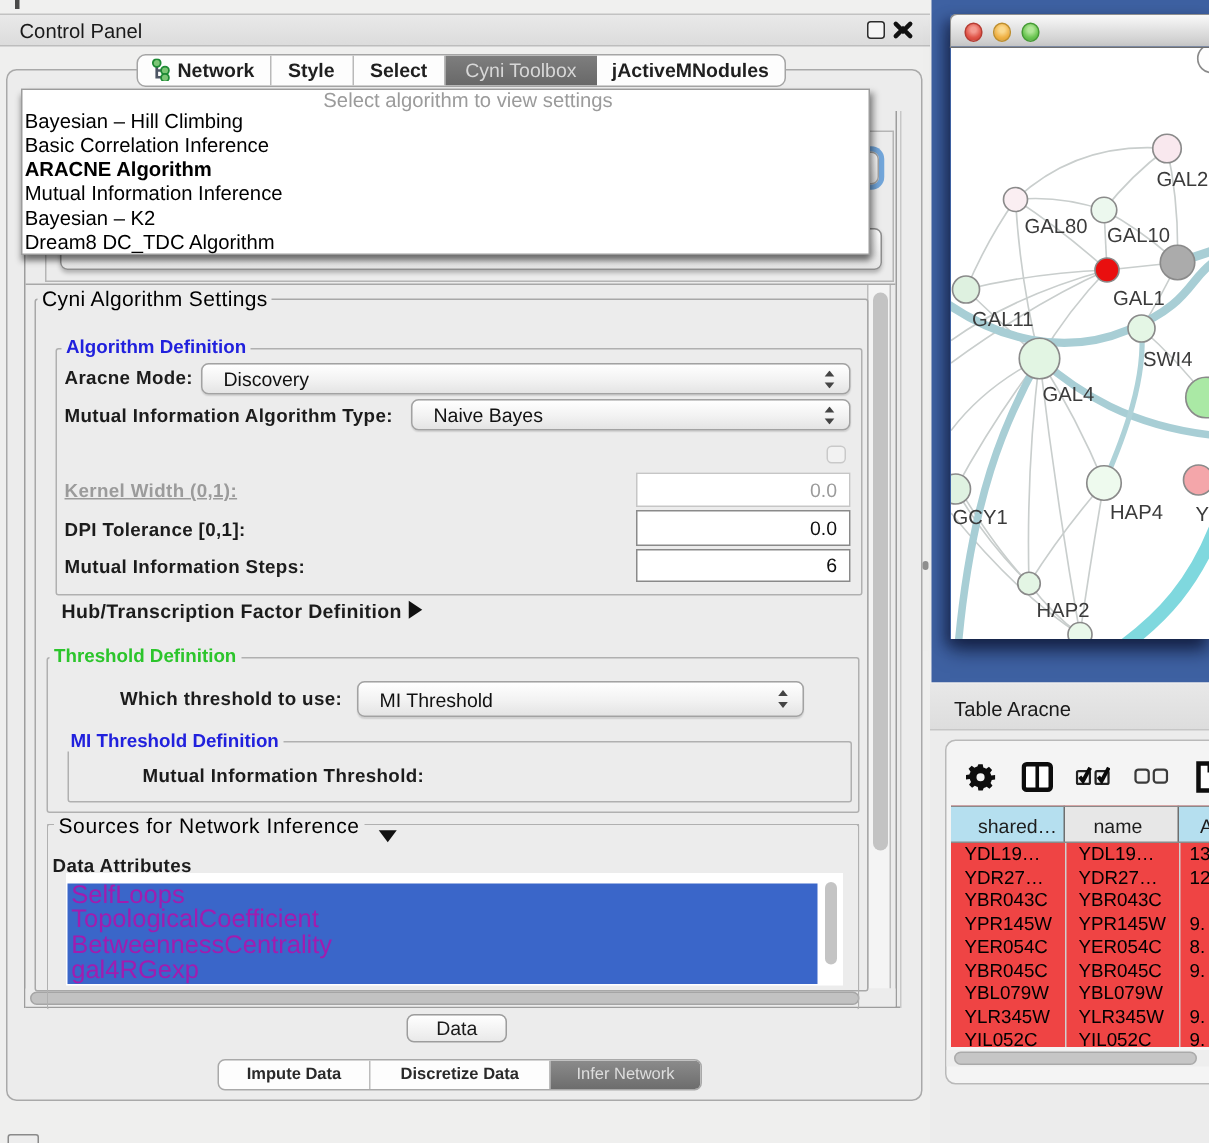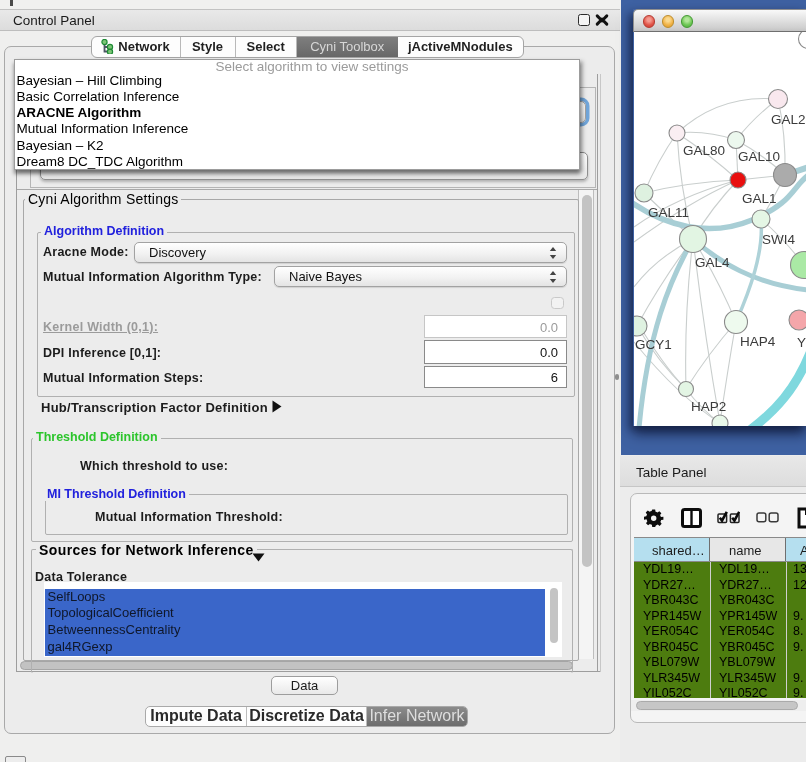--- a/index.html
+++ b/index.html
@@ -71,61 +71,68 @@
       </svg>
   </div>
 
   <div class="abs" style="left:551px;top:297px;width:13px;height:12px;background:#f2f2f2;border:1px solid #c9c9c9;border-radius:3.5px;box-sizing:border-box;"></div>
 
   <div class="lbl dis abs" style="left:43px;top:320px;text-decoration:underline;">Kernel Width (0,1):</div>
   <div class="field" style="left:424px;top:315px;width:143px;height:23px;border-color:#c6c6c6;box-sizing:border-box;">
       <span class="dis">0.0</span>
     </div>
 
-  <div class="lbl abs" style="left:43px;top:346px;">DPI Inference [0,1]:</div>
+  <div class="lbl abs" style="left:43px;top:346px;">DPI Tolerance [0,1]:</div>
   <div class="field" style="left:424px;top:340px;width:143px;height:24px;box-sizing:border-box;">
       <span>0.0</span>
     </div>
 
   <div class="lbl abs" style="left:43px;top:371px;">Mutual Information Steps:</div>
   <div class="field" style="left:424px;top:366px;width:143px;height:22px;box-sizing:border-box;">
       <span>6</span>
     </div>
 
   <div class="lbl abs" style="left:41px;top:400px;font-size:13px;">Hub/Transcription Factor Definition</div>
   <svg class="abs" style="left:271px;top:400px;" width="12" height="13" viewBox="0 0 12 13">
       <path d="M1.5 0.5 L10.5 6.5 L1.5 12.5 Z" fill="#111"></path>
     </svg>
 
   <div class="group" style="left:31px;top:438px;width:540px;height:102px;"></div>
   <div class="glabel" style="left:33px;top:430px;color:#2cc52c;">Threshold Definition</div>
 
   <div class="lbl abs" style="left:80px;top:459px;">Which threshold to use:</div>
+  <div class="combo" style="left:238px;top:454px;width:296px;height:22px;">
+    <div class="ctext">MI Threshold</div>
+    <svg class="carr" viewBox="0 0 8 12">
+        <path d="M4 0 L7.2 4 H0.8 Z" fill="#444"></path>
+        <path d="M4 12 L7.2 8 H0.8 Z" fill="#444"></path>
+      </svg>
+  </div>
 
   <div class="group" style="left:45px;top:494px;width:521px;height:39px;"></div>
   <div class="glabel" style="left:44px;top:487px;color:#2121dd;">MI Threshold Definition</div>
 
   <div class="lbl abs" style="left:47px;top:510px;padding-left:48px;">Mutual Information Threshold:</div>
 
   <div class="group" style="left:31px;top:549px;width:540px;height:123px;border-bottom:none;"></div>
-  <div class="glabel" style="left:36px;top:542px;font-size:14px;font-weight:bold;color:#000;letter-spacing:0.4px;">Sources for Network Inference</div>
+  <div class="glabel" style="left:36px;top:542px;font-size:14px;font-weight:normal;color:#000;letter-spacing:0.4px;">Sources for Network Inference</div>
   <svg class="abs" style="left:252px;top:552.5px;" width="13" height="9" viewBox="0 0 13 9">
       <path d="M0.5 0.5 L12.5 0.5 L6.5 8.5 Z" fill="#111"></path>
     </svg>
 
-  <div class="lbl abs" style="left:35px;top:570px;">Data Tolerance</div>
+  <div class="lbl abs" style="left:35px;top:570px;">Data Attributes</div>
 
   <div class="abs" style="left:44px;top:582px;width:518px;height:75px;background:#ffffff;"></div>
   <div class="abs" style="left:45px;top:588.5px;width:500px;height:67.6px;background:#3a66c9;"></div>
-  <div class="abs" style="left:47.5px;top:588.5px;width:400px;height:67.6px;color:#0f172a;font-size:13px;line-height:16.9px;">SelfLoops<br>TopologicalCoefficient<br>BetweennessCentrality<br>gal4RGexp</div>
+  <div class="abs" style="left:47.5px;top:588.5px;width:400px;height:67.6px;color:#a21caf;font-size:17px;line-height:16.9px;">SelfLoops<br>TopologicalCoefficient<br>BetweennessCentrality<br>gal4RGexp</div>
   <div class="abs" style="left:549.5px;top:588px;width:8.5px;height:55px;background:#c4c4c4;border-radius:4.5px;"></div>
 
   <div class="abs" style="left:271px;top:676px;width:67px;height:19px;border:1px solid #9d9d9d;border-radius:5px;background:linear-gradient(#ffffff,#f4f4f4 50%,#e9e9e9);box-sizing:border-box;text-align:center;font-size:13px;color:#1a1a1a;line-height:17px;">Data</div>
 
-  <div class="abs" style="left:145px;top:705.5px;width:323px;height:21.5px;border:1px solid #a9a9a9;border-radius:5px;background:#fdfdfd;box-sizing:border-box;overflow:hidden;display:flex;font-size:16px;font-weight:bold;color:#2a2a2a;">
+  <div class="abs" style="left:145px;top:705.5px;width:323px;height:21.5px;border:1px solid #a9a9a9;border-radius:5px;background:#fdfdfd;box-sizing:border-box;overflow:hidden;display:flex;font-size:11px;font-weight:bold;color:#2a2a2a;">
     <div style="width:100px;border-right:1px solid #bcbcbc;display:flex;align-items:center;justify-content:center;">Impute Data</div>
     <div style="width:119px;border-right:1px solid #bcbcbc;display:flex;align-items:center;justify-content:center;">Discretize Data</div>
     <div style="flex:1;background:linear-gradient(#8b8b8b,#6d6d6d);color:#dedede;font-weight:normal;display:flex;align-items:center;justify-content:center;">Infer Network</div>
   </div>
 
   <div class="abs" style="left:5px;top:756px;width:19px;height:10px;background:#ededed;border:1.5px solid #8a8a8a;border-radius:2px;"></div>
 
   <div class="abs" style="left:90.5px;top:35.5px;width:433.5px;height:22px;border:1px solid #a5a5a5;border-radius:6px;background:#fdfdfd;box-sizing:border-box;overflow:hidden;display:flex;font-size:13px;font-weight:bold;color:#1f1f1f;">
     <div style="width:89px;border-right:1px solid #b9b9b9;display:flex;align-items:center;justify-content:center;box-sizing:border-box;"><svg width="13" height="15" viewBox="0 0 13 15" style="margin-right:4px;">
           <path d="M3.5 4.5 V12.5 H8" stroke="#4d5664" stroke-width="1.8" fill="none"></path>
@@ -222,21 +229,21 @@
         <text x="1" y="317">GCY1</text>
         <text x="106" y="314">HAP4</text>
         <text x="163" y="315">YJ</text>
         <text x="57" y="379">HAP2</text>
       </g>
     </svg>
   </div>
 
   <div class="abs" style="left:620px;top:455px;width:186px;height:307px;background:#ececec;"></div>
   <div class="abs" style="left:620px;top:456px;width:186px;height:31px;background:linear-gradient(#e8e8e8,#dddddd);border-bottom:1px solid #c6c6c6;box-sizing:border-box;"></div>
-  <div class="abs" style="left:636px;top:465px;font-size:13.5px;color:#1a1a1a;">Table Panel</div>
+  <div class="abs" style="left:636px;top:465px;font-size:13.5px;color:#1a1a1a;">Table Aracne</div>
 
   <div class="abs" style="left:630px;top:493px;width:190px;height:230px;background:#f4f4f4;border:1px solid #b9b9b9;border-radius:7px;box-sizing:border-box;"></div>
 
   <svg class="abs" style="left:644px;top:509px;" width="20" height="20" viewBox="0 0 20 20">
       <path fill="#0d0d0d" d="M8.5 1 h3 l0.4 2.3 a7 7 0 0 1 2 0.84 l1.9-1.36 2.12 2.12 -1.36 1.9 a7 7 0 0 1 0.84 2 L20 8.5 v3 l-2.3 0.4 a7 7 0 0 1 -0.84 2 l1.36 1.9 -2.12 2.12 -1.9-1.36 a7 7 0 0 1 -2 0.84 L11.5 19 h-3 l-0.4-2.3 a7 7 0 0 1 -2-0.84 l-1.9 1.36 -2.12-2.12 1.36-1.9 a7 7 0 0 1 -0.84-2 L0 11.5 v-3 l2.3-0.4 a7 7 0 0 1 0.84-2 L1.78 4.2 3.9 2.08 l1.9 1.36 a7 7 0 0 1 2-0.84 Z M10 7.2 a2.8 2.8 0 1 0 0 5.6 a2.8 2.8 0 1 0 0-5.6 Z" transform="translate(0,-0.5) scale(0.97)"></path>
     </svg>
   <svg class="abs" style="left:681px;top:508px;" width="21" height="20" viewBox="0 0 21 20">
       <rect x="1.5" y="1.5" width="18" height="17" rx="2" fill="#fff" stroke="#0d0d0d" stroke-width="3"></rect>
       <line x1="10.5" y1="2" x2="10.5" y2="18" stroke="#0d0d0d" stroke-width="2.4"></line>
     </svg>
@@ -248,21 +255,21 @@
     </svg>
   <svg class="abs" style="left:756px;top:512px;" width="23" height="11" viewBox="0 0 23 11">
       <rect x="1" y="1" width="8.8" height="8.8" fill="none" stroke="#3a3a3a" stroke-width="1.5" rx="2"></rect>
       <rect x="13.2" y="1" width="8.8" height="8.8" fill="none" stroke="#3a3a3a" stroke-width="1.5" rx="2"></rect>
     </svg>
   <svg class="abs" style="left:797px;top:507px;" width="14" height="22" viewBox="0 0 14 22">
       <path d="M2 2 H14 V20 H2 Z" fill="#fff" stroke="#0d0d0d" stroke-width="3"></path>
       <path d="M9 2 V7 H14" fill="none" stroke="#0d0d0d" stroke-width="2"></path>
     </svg>
 
-  <div class="abs" style="left:634px;top:537px;width:172px;height:161px;background:#4d7c0f;overflow:hidden;">
+  <div class="abs" style="left:634px;top:537px;width:172px;height:161px;background:#ef4444;overflow:hidden;">
     <div style="position:absolute;left:0;top:0;width:76px;height:25px;background:#b5dfef;border-right:1px solid #6f6f6f;box-sizing:border-box;"></div>
     <div style="position:absolute;left:76px;top:0;width:76px;height:25px;background:#e7e7e7;border-right:1px solid #6f6f6f;box-sizing:border-box;"></div>
     <div style="position:absolute;left:152px;top:0;width:20px;height:25px;background:#b5dfef;"></div>
     <div style="position:absolute;left:0;top:0;width:172px;height:25px;border-top:1px solid #8a8a8a;border-bottom:1px solid #8a8a8a;box-sizing:border-box;font-size:13px;color:#1d1d1d;">
       <span style="position:absolute;left:18px;top:5px;">shared…</span>
       <span style="position:absolute;left:95px;top:5px;">name</span>
       <span style="position:absolute;left:166px;top:5px;">A</span>
     </div>
     <div style="position:absolute;left:76px;top:25px;width:1px;height:138px;background:#cfcfcf;"></div>
     <div style="position:absolute;left:152px;top:25px;width:1px;height:138px;background:#cfcfcf;"></div>

